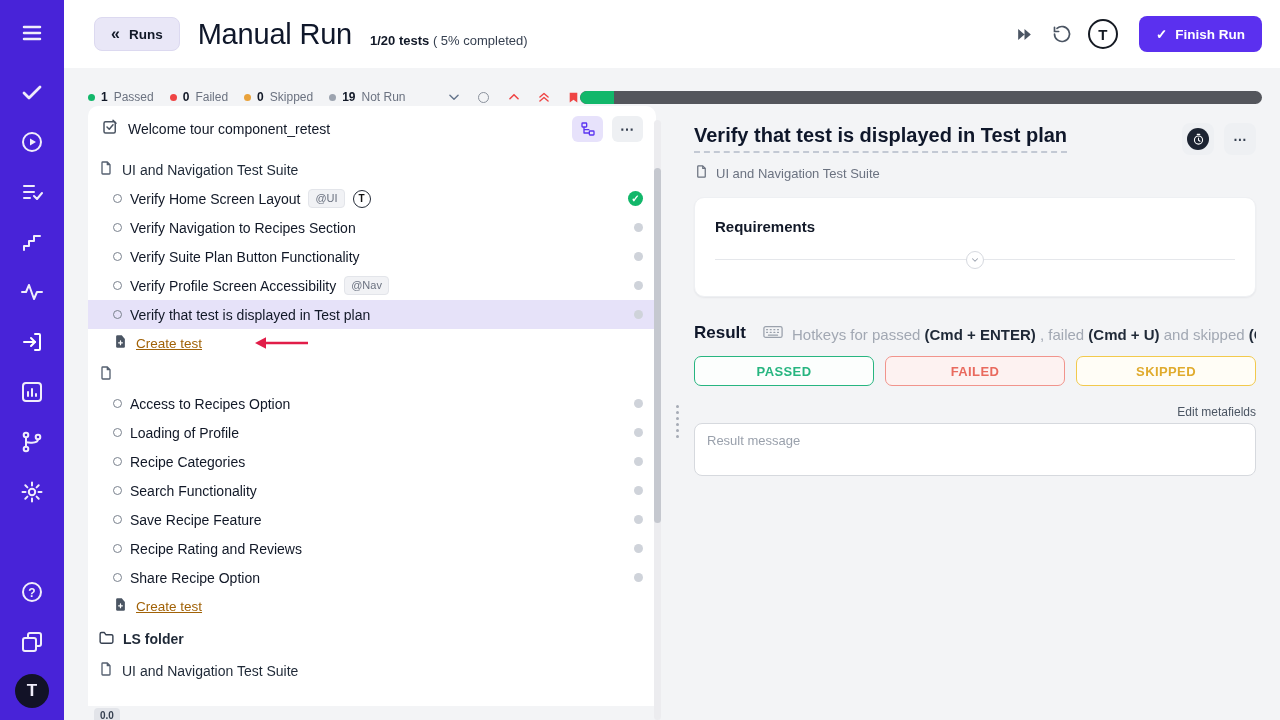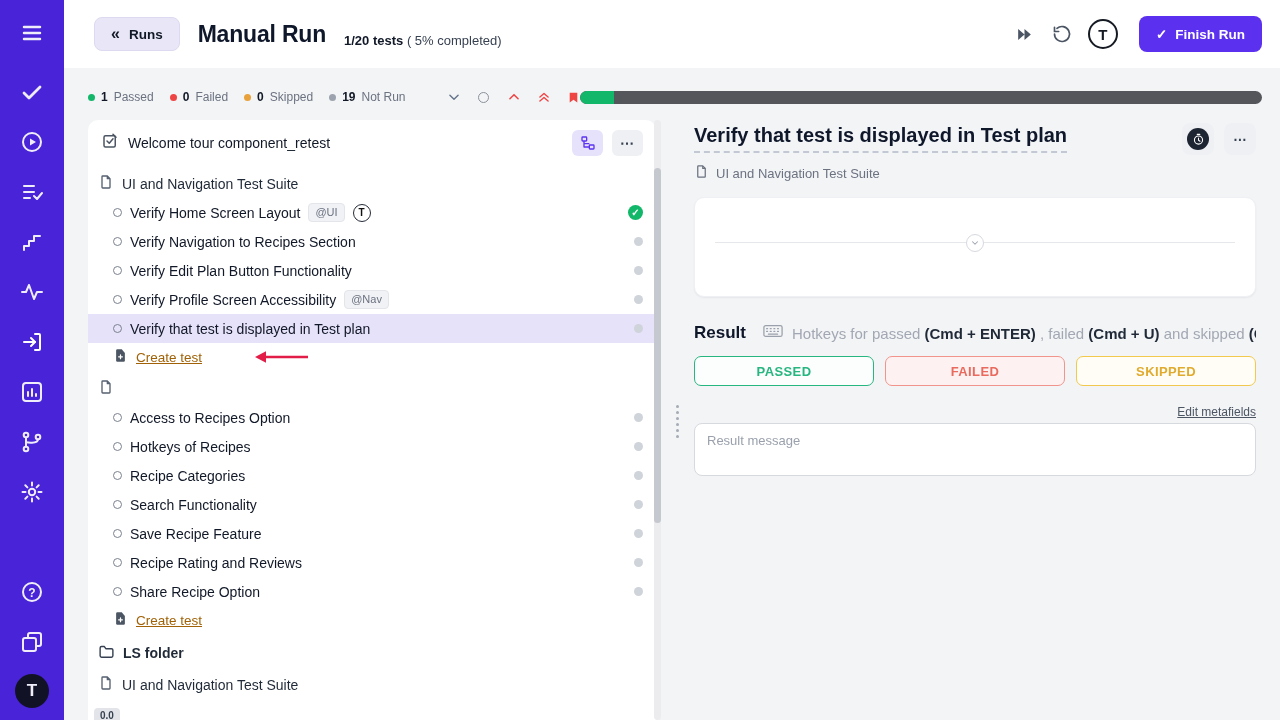--- a/index.html
+++ b/index.html
@@ -10,21 +10,21 @@
   
   .side{position:absolute;left:0;top:0;width:64px;height:720px;background:#4823d8;z-index:5}
   .sicon{position:absolute;left:50%;transform:translateX(-50%);width:28px;height:28px;display:flex;align-items:center;justify-content:center;opacity:.92;background:none;border:none}
   .sicon svg{display:block}
   .slogo{width:34px;height:34px;border-radius:50%;background:#0e1118;color:#fff;font-weight:800;font-size:17px;display:flex;align-items:center;justify-content:center}
 
   
   .topbar{position:absolute;left:64px;top:0;width:1216px;height:68px;background:#fff;display:flex;align-items:center;padding:0 18px 0 30px;gap:18px;z-index:4}
   .runs-btn{display:flex;align-items:center;gap:9px;background:#e9e7f7;border:1px solid #dcd9f0;border-radius:8px;height:34px;padding:0 16px;font-size:13.5px;font-weight:600;color:#111827}
   .runs-btn .chev{font-size:16px;font-weight:700;line-height:1}
-  .page-title{font-size:23px;font-weight:700;color:#0f172a;letter-spacing:-.2px}
+  .page-title{font-size:29px;font-weight:400;color:#0f172a;letter-spacing:-.2px}
   .subtitle{font-size:13px;color:#374151;margin-top:12px}
   .subtitle b{color:#111827}
   .top-right{margin-left:auto;display:flex;align-items:center;gap:15px}
   .ticon{background:none;border:none;width:22px;height:22px;display:flex;align-items:center;justify-content:center}
   .brand-circ{width:30px;height:30px;border-radius:50%;border:2.5px solid #151a23;background:#fff;color:#151a23;font-weight:800;font-size:15px;display:flex;align-items:center;justify-content:center}
   .finish-btn{background:#5b30ef;color:#fff;border:none;border-radius:8px;height:36px;padding:0 17px;font-size:13.5px;font-weight:700;display:flex;align-items:center;gap:8px;margin-left:6px}
 
   
   .statsbar{position:absolute;left:88px;top:86px;height:22px;display:flex;align-items:center;gap:16px;font-size:12px}
   .stat{display:flex;align-items:center;gap:6px}
@@ -33,21 +33,21 @@
   .stat .c{font-weight:700;color:#111827}
   .stat .l{color:#6b7280}
   .stat-ctrls{display:flex;align-items:center;gap:14px;margin-left:24px}
   .sctrl{background:none;border:none;display:flex;align-items:center;justify-content:center;width:16px;height:16px}
   .oc{width:11px;height:11px;border:1.5px solid #8a919c;border-radius:50%}
 
   .progress{position:absolute;left:580px;top:91px;width:682px;height:13px;background:#54565c;border-radius:7px;overflow:hidden}
   .progress-fill{height:100%;background:#12b76a;border-radius:7px 0 0 7px}
 
   
-  .list-panel{position:absolute;left:88px;top:120px;width:568px;height:600px;background:#fff;border-radius:10px 10px 0 0;overflow:hidden;z-index:2}
+  .list-panel{position:absolute;left:88px;top:106px;width:568px;height:600px;background:#fff;border-radius:10px 10px 0 0;overflow:hidden;z-index:2}
   .panel-head{height:46px;display:flex;align-items:center;padding:0 13px;gap:9px}
   .panel-title{font-size:14px;color:#111827;flex:1}
   .icon-btn{width:31px;height:26px;border-radius:6px;display:flex;align-items:center;justify-content:center;border:none}
   .tree-btn{background:#e7e2fb}
   .more-btn{background:#eef0f3;color:#374151;font-weight:700;font-size:14px;letter-spacing:1px}
 
   .row{display:flex;align-items:center;height:29px;padding-right:13px;gap:8px;font-size:14px}
   .row.suite{padding-left:10px;margin-top:3px}
   .row.suite .lbl{color:#1f2937;font-weight:500}
   .row.folder{padding-left:10px;margin-top:4px}
@@ -76,31 +76,31 @@
   .d-head{display:flex;align-items:flex-start;gap:10px;padding-top:3px}
   .d-title{font-size:20px;font-weight:700;color:#0f172a;border-bottom:2px dashed #c3c9d4;padding-bottom:3px;line-height:1.25}
   .d-btns{margin-left:auto;display:flex;gap:10px}
   .rnd{width:32px;height:32px;border-radius:8px;background:#eef0f3;display:flex;align-items:center;justify-content:center;border:none}
   .timer-inner{width:22px;height:22px;border-radius:50%;background:#1d2432;display:flex;align-items:center;justify-content:center}
   .d-suite{margin-top:9px;display:flex;gap:7px;align-items:center;font-size:13px;color:#6b7280}
   .req-card{margin-top:15px;background:#fff;border-radius:10px;padding:20px 20px 0;height:100px;box-shadow:0 1px 2px rgba(16,24,40,.06);border:1px solid #eef0f3}
   .req-title{font-size:15px;font-weight:700;color:#111827}
   .req-div{margin-top:24px;position:relative;border-top:1px solid #e5e7eb}
   .req-chev{position:absolute;left:50%;top:-9px;transform:translateX(-50%);width:18px;height:18px;border-radius:50%;background:#fff;border:1px solid #d6d9df;display:flex;align-items:center;justify-content:center;padding:0}
-  .result-row{margin-top:26px;display:flex;align-items:center;gap:9px;overflow:hidden}
+  .result-row{margin-top:26px;display:flex;align-items:flex-end;gap:9px;overflow:hidden}
   .result-title{font-size:17px;font-weight:800;color:#0f172a;margin-right:8px}
   .hotkeys{font-size:15px;color:#a2a8b3;white-space:nowrap;overflow:hidden;flex:1}
   .hotkeys b{color:#1f2937;font-weight:700}
   .verdict-row{margin-top:13px;display:flex;gap:11px}
   .vbtn{flex:1;height:30px;border-radius:7px;font-size:13px;font-weight:700;letter-spacing:.4px;background:#fff}
   .vbtn.pass{border:1.5px solid #27b580;color:#27b580;background:#fcfefd}
   .vbtn.fail{border:1.5px solid #f1948c;color:#e96a5e;background:#fdf2f1}
   .vbtn.skip{border:1.5px solid #f2c94c;color:#e0ab2e;background:#fffdf6}
   .meta-row{margin-top:16px;text-align:right}
-  .meta-link{font-size:12px;color:#4b5563;text-decoration:underline;background:none;border:none}
+  .meta-link{font-size:12px;color:#4b5563;background:none;border:none}
   .result-msg{margin-top:3px;width:100%;height:53px;border:1px solid #d6d9de;border-radius:8px;padding:9px 12px;font-family:"Liberation Sans",sans-serif;font-size:13px;color:#111827;resize:none;background:#fff;display:block}
   .result-msg::placeholder{color:#9aa1ac}
 
   .bbadge{position:absolute;left:94px;top:708px;background:#e2e4e9;border-radius:4px;font-size:10px;color:#374151;padding:2px 6px;font-weight:700;z-index:6}
 </style>
 </head>
 <body>
 
 <aside class="side">
   <button class="sicon" style="top:19px">
@@ -296,21 +296,21 @@
       <span class="pcheck">✓</span>
     </div>
     <div class="row test">
       <span class="tcircle"></span>
       <span class="lbl">Verify Navigation to Recipes Section</span>
       <span class="sp"></span>
         <span class="ndot"></span>
     </div>
     <div class="row test">
       <span class="tcircle"></span>
-      <span class="lbl">Verify Edit Plan Button Functionality</span>
+      <span class="lbl">Verify Suite Plan Button Functionality</span>
       <span class="sp"></span>
         <span class="ndot"></span>
     </div>
     <div class="row test">
       <span class="tcircle"></span>
       <span class="lbl">Verify Profile Screen Accessibility</span>
       <span class="badge">@Nav</span>
       <span class="sp"></span>
         <span class="ndot"></span>
     </div>
@@ -338,21 +338,21 @@
           </svg></span>
     </div>
     <div class="row test">
       <span class="tcircle"></span>
       <span class="lbl">Access to Recipes Option</span>
       <span class="sp"></span>
         <span class="ndot"></span>
     </div>
     <div class="row test">
       <span class="tcircle"></span>
-      <span class="lbl">Hotkeys of Recipes</span>
+      <span class="lbl">Loading of Profile</span>
       <span class="sp"></span>
         <span class="ndot"></span>
     </div>
     <div class="row test">
       <span class="tcircle"></span>
       <span class="lbl">Recipe Categories</span>
       <span class="sp"></span>
         <span class="ndot"></span>
     </div>
     <div class="row test">
@@ -432,20 +432,21 @@
   </div>
   <div class="d-suite">
     <span><svg width="15" height="15" viewBox="0 0 24 24" fill="none" stroke="#6b7280" stroke-width="2" stroke-linejoin="round">
           <path d="M14 3H7a1 1 0 0 0-1 1v16a1 1 0 0 0 1 1h10a1 1 0 0 0 1-1V7z"></path>
           <path d="M14 3v4h4"></path>
         </svg></span>
     <span>UI and Navigation Test Suite</span>
   </div>
 
   <div class="req-card">
+    <div class="req-title">Requirements</div>
     <div class="req-div">
       <button class="req-chev">
           <svg width="10" height="10" viewBox="0 0 24 24" fill="none" stroke="#9ca3af" stroke-width="2.5" stroke-linecap="round" stroke-linejoin="round">
             <path d="M6 9l6 6 6-6"></path>
           </svg>
         </button>
     </div>
   </div>
 
   <div class="result-row">

